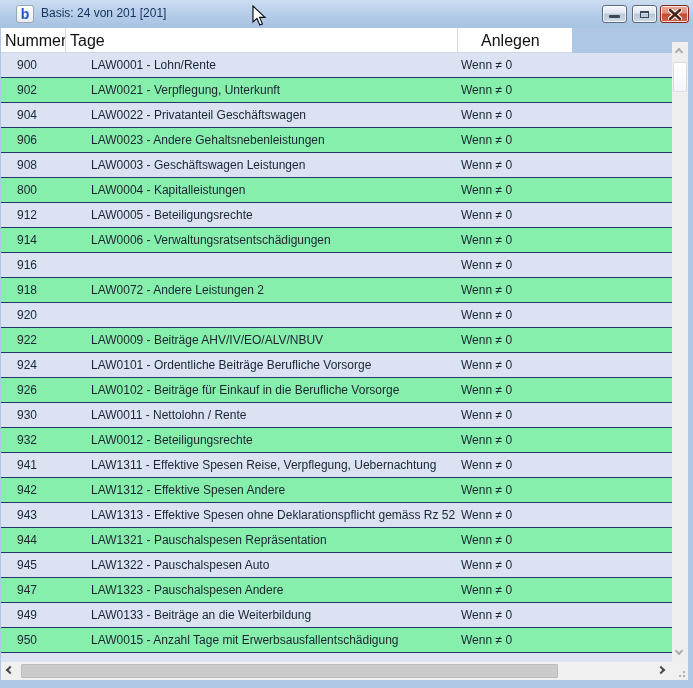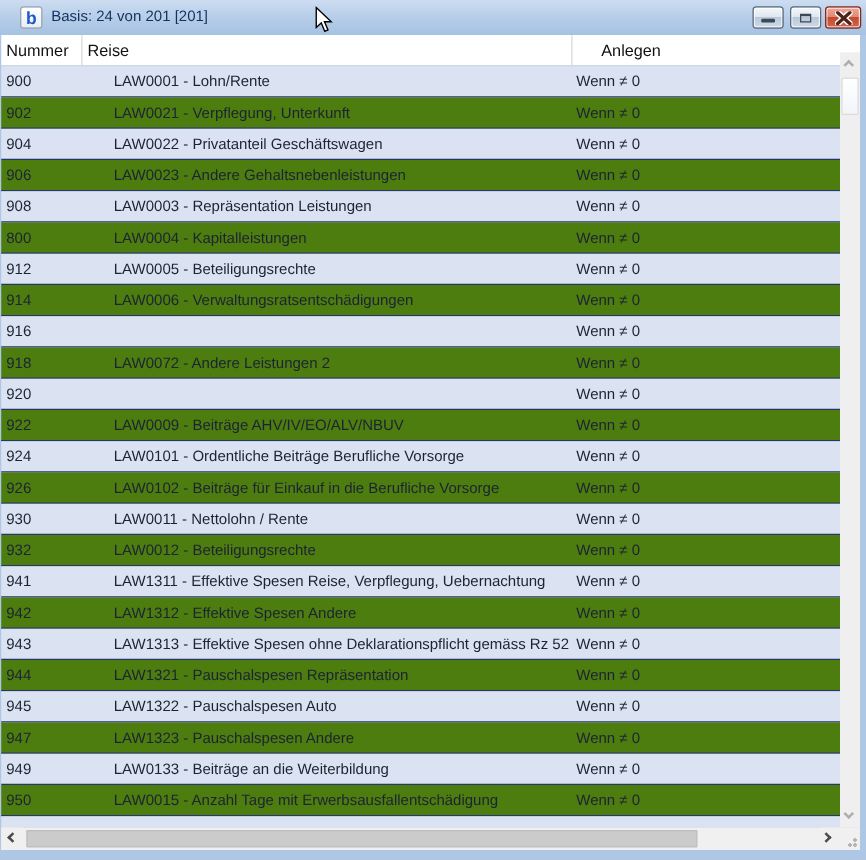--- a/index.html
+++ b/index.html
@@ -43,38 +43,38 @@
     position:absolute;left:6px;bottom:4px;width:11px;height:3px;
     background:#3c4856;border-radius:1px;
   }
   .glyph-max{
     position:absolute;left:7px;top:5px;width:9px;height:7px;
     border:1px solid #3c4856;border-top-width:2px;background:transparent;
   }
   .glyph-close{position:absolute;left:7px;top:3px;}
   
   .header-row{
-    position:absolute;top:28px;left:1px;width:687px;height:25px;
+    position:absolute;top:28px;left:1px;width:571px;height:25px;
     background:#ffffff;border-bottom:1px solid #ccd6e4;
-    font-size:13px;color:#111111;
+    font-size:16px;color:#111111;
   }
   .header-cell{position:absolute;top:0;height:25px;line-height:25px;padding-left:4px;}
   .h-num{left:0;width:64px;}
   .h-name{left:64px;width:392px;border-left:1px solid #d9d9d9;}
   .h-anlegen{left:456px;width:216px;border-left:1px solid #d9d9d9;padding-left:23px;}
   
   .rows{position:absolute;top:53px;left:1px;width:671px;}
   .row{
-    position:relative;height:25px;background:#4d7c0f;
+    position:relative;height:25px;background:#86efac;
     border-bottom:1px solid #26356b;
     font-size:12px;color:#1c2433;
   }
   .row.alt{background:#dbe3f2;}
   .cell{position:absolute;top:0;height:24px;line-height:24px;white-space:nowrap;overflow:hidden;}
-  .c-num{left:0;width:64px;padding-left:4px;}
+  .c-num{left:0;width:64px;padding-left:16px;}
   .c-name{left:64px;width:392px;padding-left:4px;margin-left:22px;}
   .c-anlegen{left:456px;width:215px;padding-left:4px;}
   .partial-row{
     position:absolute;top:653px;left:1px;width:671px;height:9px;
     background:#dbe3f2;
   }
   
   .vscroll{
     position:absolute;left:672px;top:42px;width:16px;height:620px;
     background:#efefef;
@@ -140,21 +140,21 @@
         <line x1="2" y1="1" x2="12" y2="10" stroke="#ffffff" stroke-width="5" stroke-linecap="round"></line>
         <line x1="12" y1="1" x2="2" y2="10" stroke="#ffffff" stroke-width="5" stroke-linecap="round"></line>
         <line x1="2" y1="1" x2="12" y2="10" stroke="#4d241b" stroke-width="2.6" stroke-linecap="round"></line>
         <line x1="12" y1="1" x2="2" y2="10" stroke="#4d241b" stroke-width="2.6" stroke-linecap="round"></line>
       </svg>
     </div>
   </div>
 
   <div class="header-row">
     <div class="header-cell h-num">Nummer</div>
-    <div class="header-cell h-name">Reise</div>
+    <div class="header-cell h-name">Tage</div>
     <div class="header-cell h-anlegen">Anlegen</div>
   </div>
 
   <div class="rows" id="rows">
       <div class="row alt">
       <div class="cell c-num">900</div>
       <div class="cell c-name">LAW0001 - Lohn/Rente</div>
       <div class="cell c-anlegen">Wenn ≠ 0</div>
     </div>
       <div class="row">
@@ -167,21 +167,21 @@
       <div class="cell c-name">LAW0022 - Privatanteil Geschäftswagen</div>
       <div class="cell c-anlegen">Wenn ≠ 0</div>
     </div>
       <div class="row">
       <div class="cell c-num">906</div>
       <div class="cell c-name">LAW0023 - Andere Gehaltsnebenleistungen</div>
       <div class="cell c-anlegen">Wenn ≠ 0</div>
     </div>
       <div class="row alt">
       <div class="cell c-num">908</div>
-      <div class="cell c-name">LAW0003 - Repräsentation Leistungen</div>
+      <div class="cell c-name">LAW0003 - Geschäftswagen Leistungen</div>
       <div class="cell c-anlegen">Wenn ≠ 0</div>
     </div>
       <div class="row">
       <div class="cell c-num">800</div>
       <div class="cell c-name">LAW0004 - Kapitalleistungen</div>
       <div class="cell c-anlegen">Wenn ≠ 0</div>
     </div>
       <div class="row alt">
       <div class="cell c-num">912</div>
       <div class="cell c-name">LAW0005 - Beteiligungsrechte</div>

